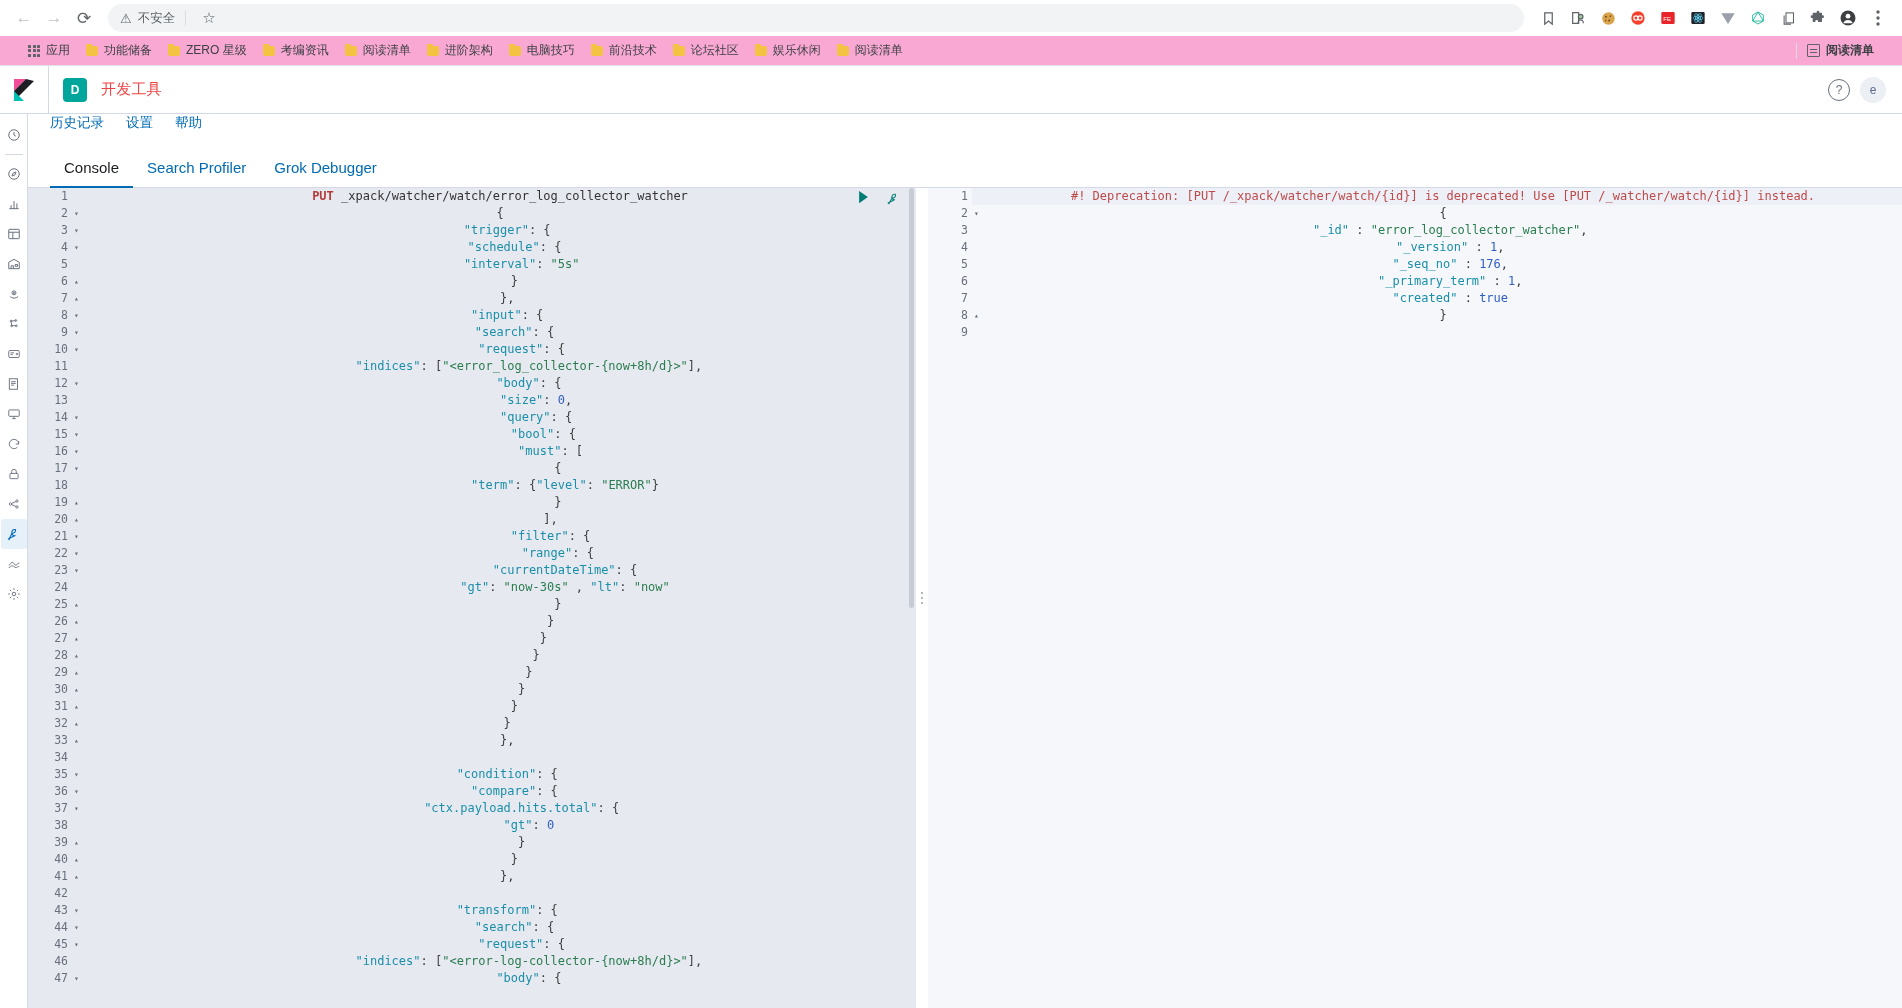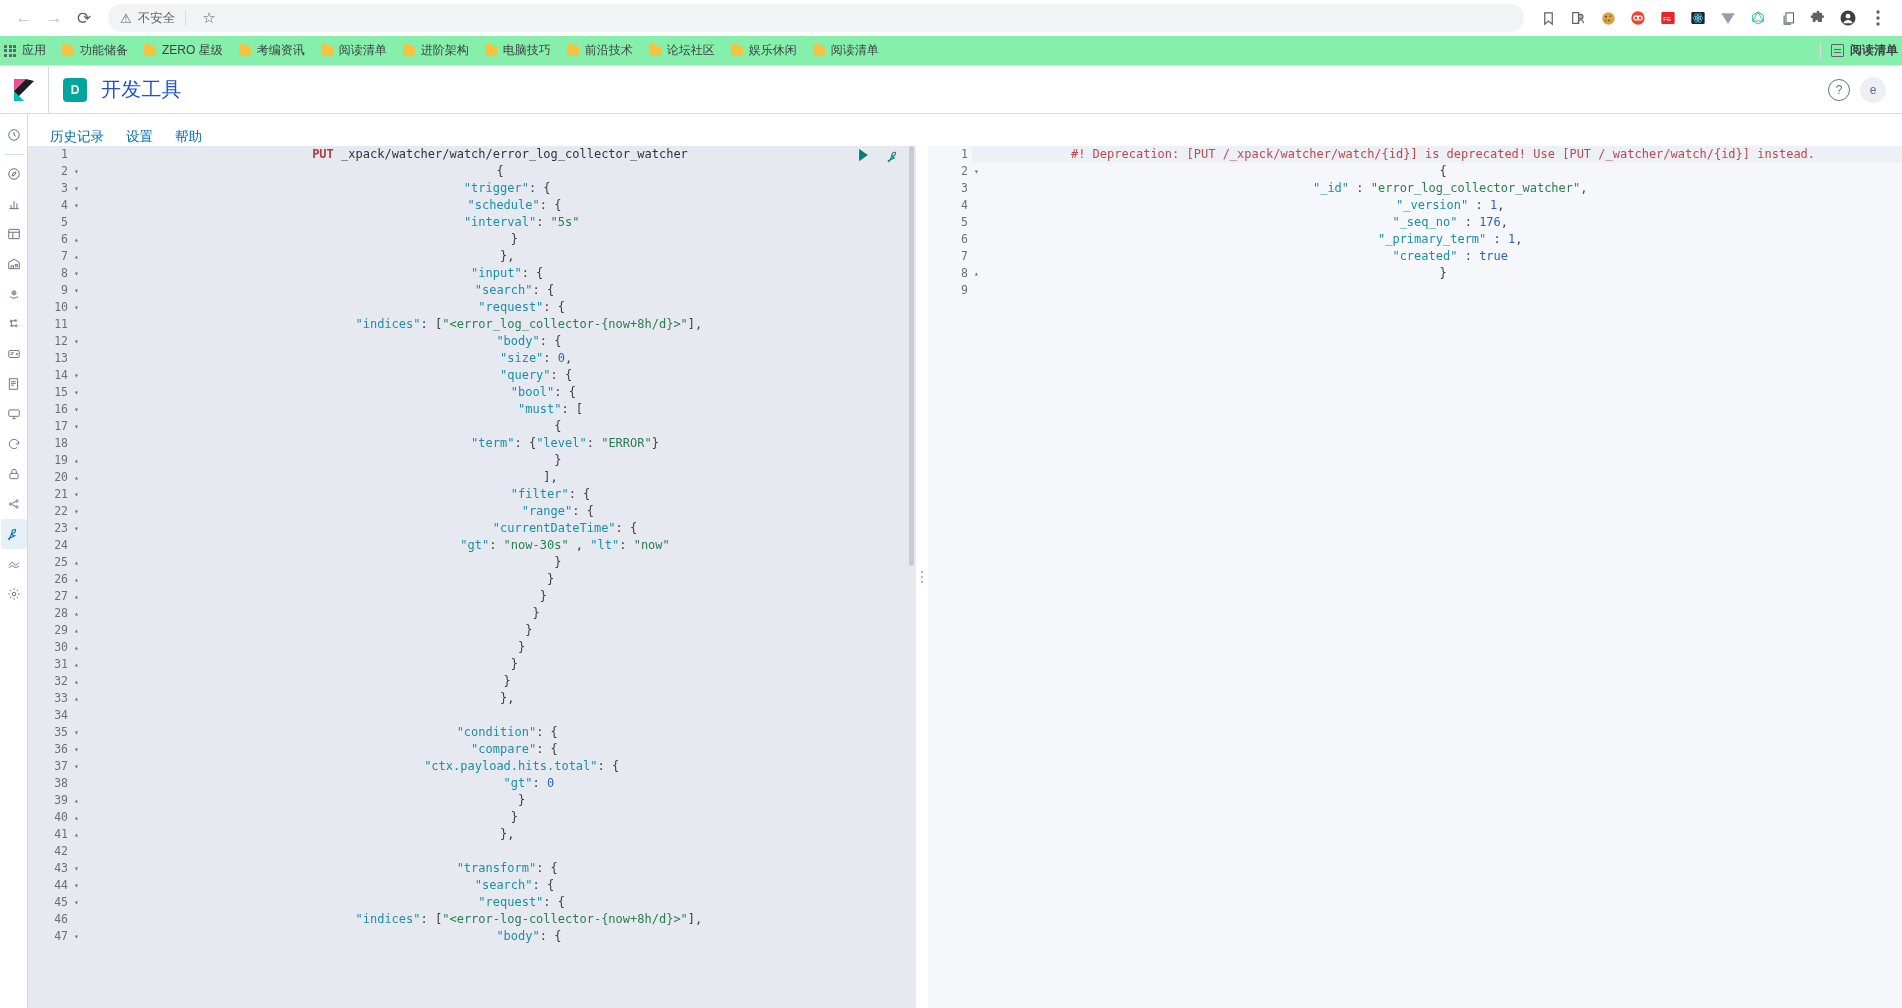--- a/index.html
+++ b/index.html
@@ -29,22 +29,22 @@
   .omni-sep { width: 1px; height: 16px; background: #dadce0; margin: 0 4px; }
   .omni-url { flex: 1; font-size: 13.5px; color: #202124; letter-spacing: 0.1px; white-space: nowrap; overflow: hidden; }
   .omni-star { color: #5f6368; font-size: 15px; padding: 0 6px; }
   .tb-icon {
     width: 28px; height: 28px; display: flex; align-items: center; justify-content: center;
     font-size: 15px; color: #5f6368; flex: none;
   }
 
   
   .bookmarks-bar {
-    height: 30px; background: #86efac; display: flex; align-items: center;
-    padding: 0 0; font-size: 12px; color: #3c4043; gap: 0px;
+    height: 30px; background: #f9a8d4; display: flex; align-items: center;
+    padding: 0 24px; font-size: 12px; color: #3c4043; gap: 0px;
     border-bottom: 1px solid #dfe1e5;
   }
   .bm-apps { display: flex; align-items: center; gap: 6px; padding: 3px 8px 3px 4px; }
   .bm-grid {
     display: grid; grid-template-columns: repeat(3, 3px); grid-template-rows: repeat(3, 3px);
     gap: 1.5px;
   }
   .bm-grid i { display: block; width: 3px; height: 3px; background: #5f6368; border-radius: 0.5px; }
   .bm-item { display: flex; align-items: center; gap: 6px; padding: 3px 8px; white-space: nowrap; }
   .bm-folder {
@@ -76,21 +76,21 @@
     width: 48px; height: 48px; display: flex; align-items: center; justify-content: center;
     flex: none; position: relative;
   }
   .kb-logo svg { display: block; }
   .kb-hdr-sep { width: 1px; height: 48px; background: #d3dae6; }
   .kb-app-badge {
     width: 24px; height: 24px; background: #00a69b; color: #fff; border-radius: 4px;
     display: flex; align-items: center; justify-content: center;
     font-size: 12px; font-weight: 600; margin: 0 14px;
   }
-  .kb-app-title { font-size: 20px; color: #1d4ed8; letter-spacing: 0.2px; }
+  .kb-app-title { font-size: 15px; color: #ef4444; letter-spacing: 0.2px; }
   .kb-hdr-right { margin-left: auto; display: flex; align-items: center; gap: 10px; padding-right: 16px; }
   .kb-help-btn {
     width: 22px; height: 22px; border-radius: 50%; border: 1.4px solid #69707d;
     display: flex; align-items: center; justify-content: center; font-size: 12px; color: #69707d;
   }
   .kb-avatar {
     width: 26px; height: 26px; border-radius: 50%; background: #eceff4; color: #5a6d8c;
     display: flex; align-items: center; justify-content: center; font-size: 12px;
   }
 
@@ -107,21 +107,21 @@
     width: 26px; height: 30px; display: flex; align-items: center; justify-content: center;
     color: #69707d;
   }
   .nav-ico.active { background: #e6f0f8; border-radius: 3px; color: #006bb4; }
   .nav-divider { width: 18px; height: 1px; background: #d3dae6; margin: 4px 0; }
   .nav-ico svg { display: block; }
 
   
   .kb-main { flex: 1; display: flex; flex-direction: column; min-width: 0; }
   .kb-subnav {
-    height: 32px; display: flex; align-items: flex-end; gap: 22px;
+    height: 32px; display: flex; align-items: flex-start; gap: 22px;
     padding: 0 22px; font-size: 13.5px; color: #006bb4;
   }
   .kb-subnav span { cursor: pointer; }
   .kb-tabs {
     height: 42px; display: flex; align-items: flex-end; gap: 0;
     padding: 0 22px; border-bottom: 1px solid #d3dae6;
   }
   .kb-tab {
     padding: 0 14px 11px 14px; font-size: 15px; color: #006bb4;
     position: relative; cursor: pointer;
@@ -468,20 +468,25 @@
     </div>
   </div>
 
   <div class="kb-main">
     <div class="kb-subnav">
       <span>历史记录</span>
       <span>设置</span>
       <span>帮助</span>
     </div>
 
+    <div class="kb-tabs">
+      <div class="kb-tab active">Console</div>
+      <div class="kb-tab">Search Profiler</div>
+      <div class="kb-tab">Grok Debugger</div>
+    </div>
 
     <div class="panes">
 
       <div class="pane pane-left">
         <div class="editor-actions">
           <span class="act-play">
             <svg width="13" height="14" viewBox="0 0 14 16">
                 <path d="M2 1l10 7-10 7z" fill="#017d73"></path>
               </svg>
           </span>

